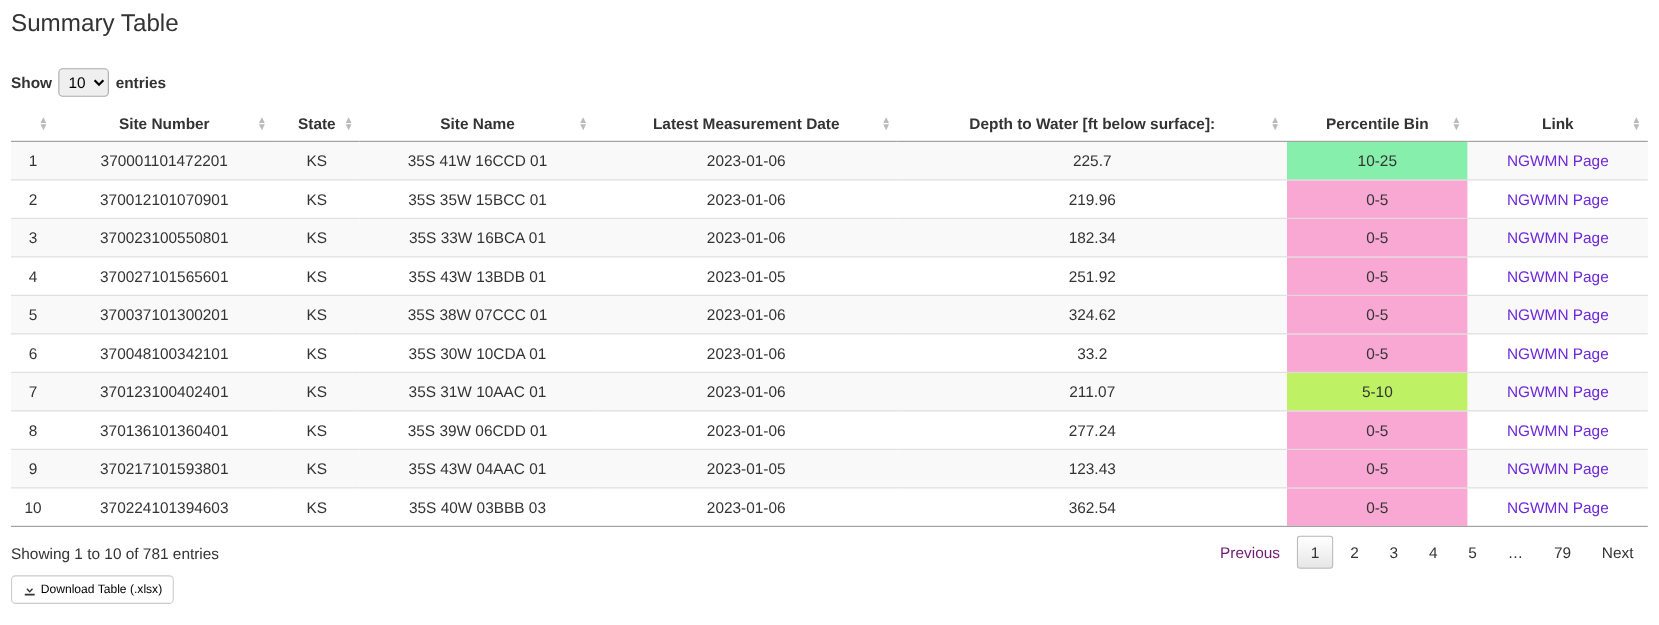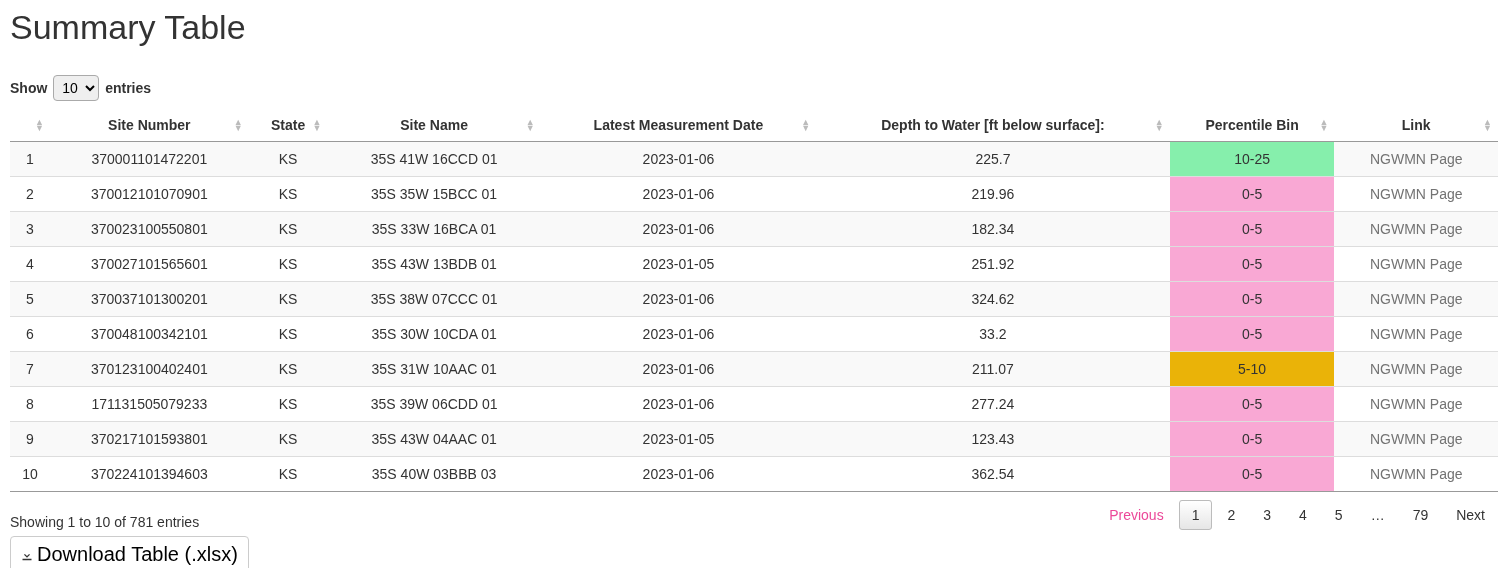--- a/index.html
+++ b/index.html
@@ -5,21 +5,21 @@
   * { box-sizing: border-box; }
   body {
     margin: 0;
     padding: 0 10px;
     font-family: "Helvetica Neue", Helvetica, Arial, sans-serif;
     font-size: 14px;
     color: #333;
     width: 1508px;
   }
   h2.title {
-    font-size: 34px;
+    font-size: 22px;
     font-weight: 500;
     margin: 8px 0 14px 0;
     color: #333;
   }
   .controls-top {
     display: flex;
     justify-content: space-between;
     align-items: center;
     font-size: 14px;
     margin-bottom: 8px;
@@ -78,34 +78,34 @@
     white-space: nowrap;
   }
   table.data tbody tr:nth-child(odd) {
     background: #f9f9f9;
   }
   table.data tbody tr:nth-child(even) {
     background: #ffffff;
   }
   td.pbin-10-25 { background: #86efac; }
   td.pbin-0-5   { background: #f9a8d4; }
-  td.pbin-5-10  { background: #eab308; margin-top: 33px; }
+  td.pbin-5-10  { background: #bef264; margin-top: 33px; }
   td a.link {
-    color: #737373;
+    color: #6d28d9;
     text-decoration: none;
   }
   .table-bottom {
     border-top: 1px solid #999;
     padding-top: 8px;
     position: relative;
   }
   .footer-row {
     display: flex;
     justify-content: space-between;
-    align-items: flex-end;
+    align-items: center;
   }
   .info-text {
     font-size: 14px;
     padding-top: 2px;
   }
   .pagination {
     display: flex;
     align-items: center;
     gap: 0;
   }
@@ -117,33 +117,33 @@
     border-radius: 3px;
     font-size: 14px;
     margin-left: 2px;
   }
   .pagination .pg.current {
     background: linear-gradient(#fff,#e6e6e6);
     border: 1px solid #bcbcbc;
     color: #333;
   }
   .pagination .pg.disabled {
-    color: #ec4899;
+    color: #701a75;
     cursor: default;
   }
   .pagination .pg.ellipsis {
     cursor: default;
   }
   .download-btn {
     margin-top: 6px;
     border: 1px solid #ccc;
     background: #fff;
     border-radius: 4px;
     padding: 6px 10px;
-    font-size: 20px;
+    font-size: 11px;
     cursor: pointer;
     display: inline-flex;
     align-items: center;
     gap: 4px;
   }
   .download-btn svg {
     width: 12px;
     height: 12px;
     fill: #333;
   }
@@ -270,21 +270,21 @@
         <td>370123100402401</td>
         <td>KS</td>
         <td>35S 31W 10AAC 01</td>
         <td>2023-01-06</td>
         <td>211.07</td>
         <td class="pbin-5-10">5-10</td>
         <td><a href="#" class="link">NGWMN Page</a></td>
       </tr>
       <tr>
         <td>8</td>
-        <td>171131505079233</td>
+        <td>370136101360401</td>
         <td>KS</td>
         <td>35S 39W 06CDD 01</td>
         <td>2023-01-06</td>
         <td>277.24</td>
         <td class="pbin-0-5">0-5</td>
         <td><a href="#" class="link">NGWMN Page</a></td>
       </tr>
       <tr>
         <td>9</td>
         <td>370217101593801</td>

